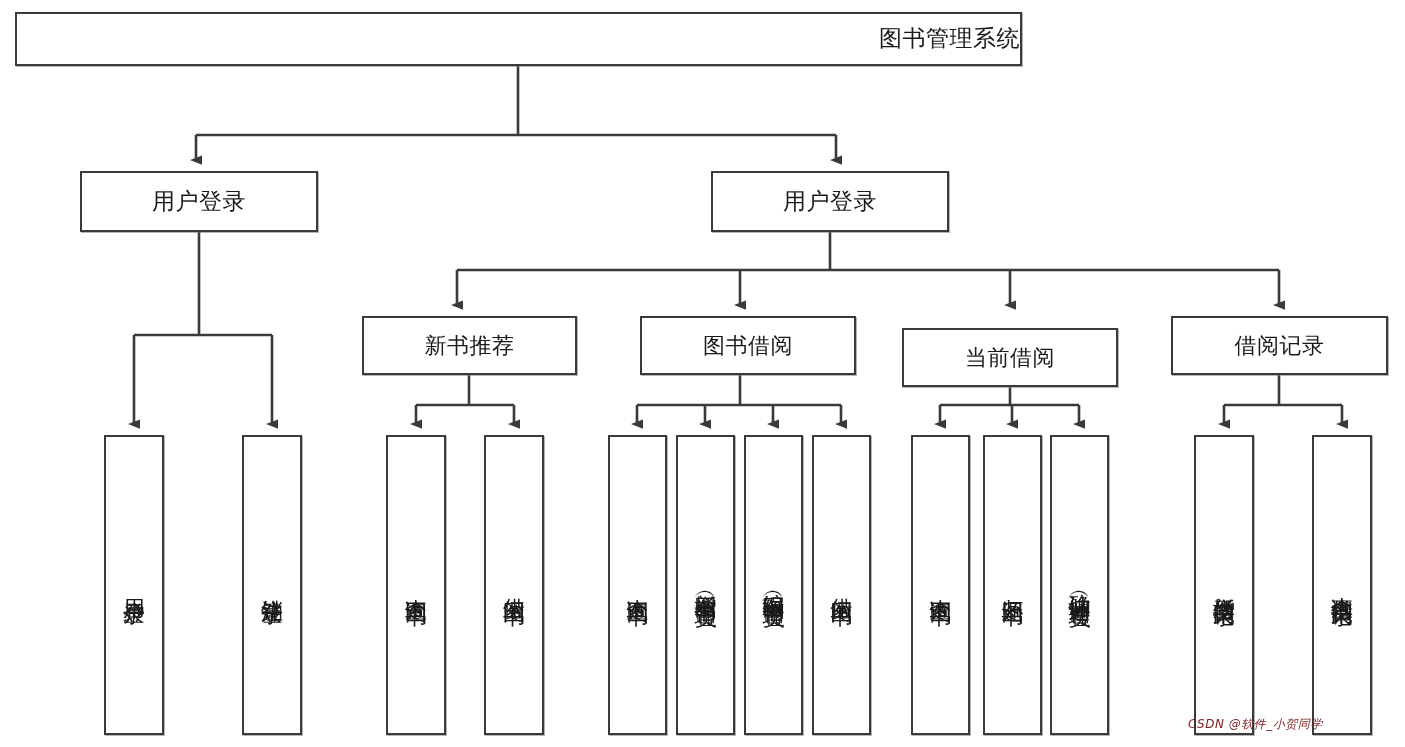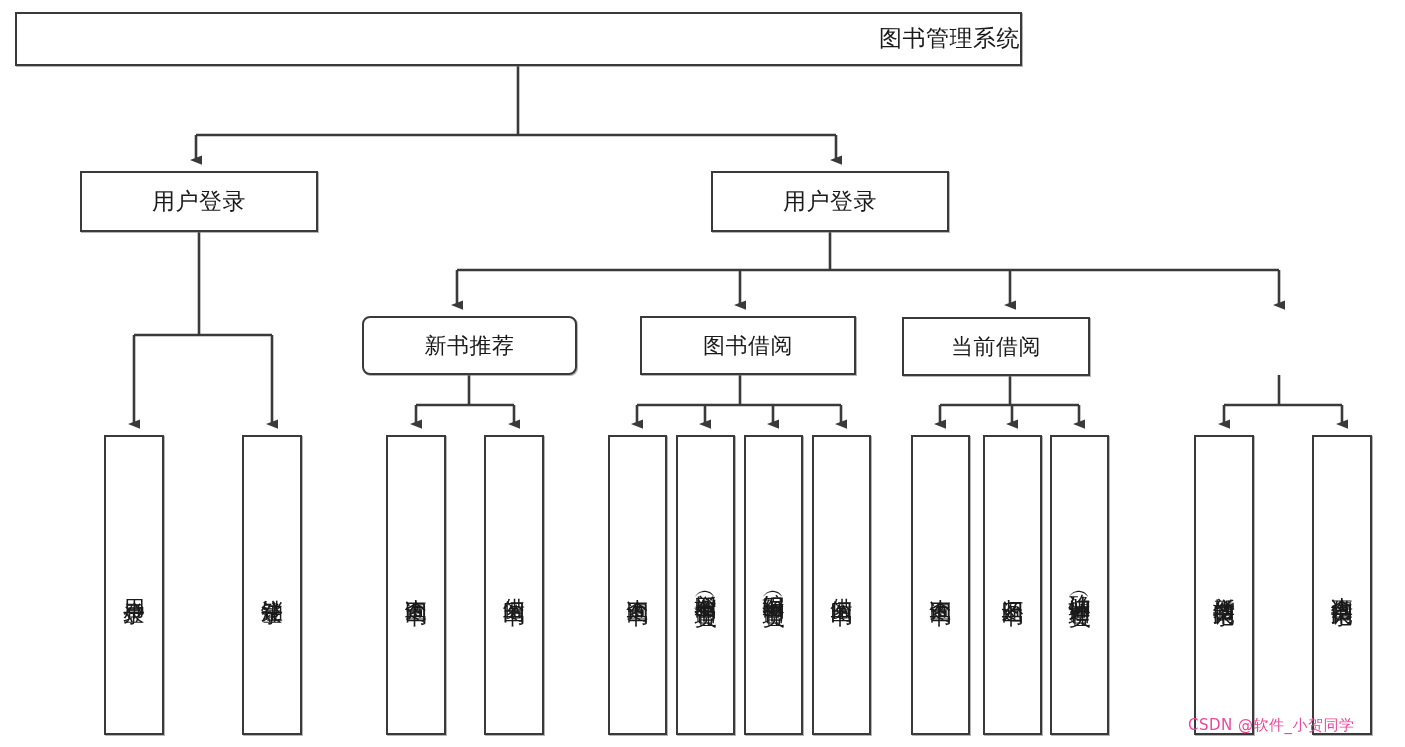--- a/index.html
+++ b/index.html
@@ -62,24 +62,25 @@
   .node-leaf .label {
     writing-mode: vertical-rl;
     text-orientation: upright;
     white-space: nowrap;
     line-height: 1.1;
     letter-spacing: 2px;
     max-height: 292px;
   }
   .watermark {
     position: absolute;
-    color: #ec4899;
-    font-size: 15px;
+    color: #7f1d1d;
+    font-size: 12px;
     white-space: nowrap;
     letter-spacing: 0.5px;
+    font-style: italic;
   }
 </style>
 </head>
 <body>
 
 <div id="canvas">
 
   <svg id="edges" viewBox="0 0 1405 747">
     <defs>
       <marker id="arrowhead" markerWidth="12" markerHeight="12" refX="4.6" refY="6" orient="auto" markerUnits="userSpaceOnUse">
@@ -134,28 +135,31 @@
     <span class="label">图书管理系统</span>
   </div>
 
   <div class="node node-l1" style="left: 80px; top: 171px; width: 238px; height: 61px;">
     <span class="label">用户登录</span>
   </div>
   <div class="node node-l1" style="left: 711px; top: 171px; width: 238px; height: 61px;">
     <span class="label">用户登录</span>
   </div>
 
-  <div class="node node-l2" style="left: 362px; top: 316px; width: 215px; height: 59px; border-radius: 8px;">
+  <div class="node node-l2" style="left: 362px; top: 316px; width: 215px; height: 59px;">
     <span class="label">新书推荐</span>
   </div>
   <div class="node node-l2" style="left: 632px; top: 316px; width: 216px; height: 59px; margin-left: 8px;">
     <span class="label">图书借阅</span>
   </div>
-  <div class="node node-l2" style="left: 902px; top: 317px; width: 188px; height: 59px; align-items: center;">
+  <div class="node node-l2" style="left: 902px; top: 328px; width: 216px; height: 59px; align-items: center;">
     <span class="label">当前借阅</span>
+  </div>
+  <div class="node node-l2" style="left: 1171px; top: 316px; width: 217px; height: 59px;">
+    <span class="label">借阅记录</span>
   </div>
 
   <div class="node node-leaf" style="left: 104px; top: 435px; width: 60px; height: 300px;">
     <span class="label">用户登录</span>
   </div>
   <div class="node node-leaf" style="left: 242px; top: 435px; width: 60px; height: 300px;">
     <span class="label">注销登录</span>
   </div>
   <div class="node node-leaf" style="left: 386px; top: 435px; width: 60px; height: 300px;">
     <span class="label">查询图书</span>

